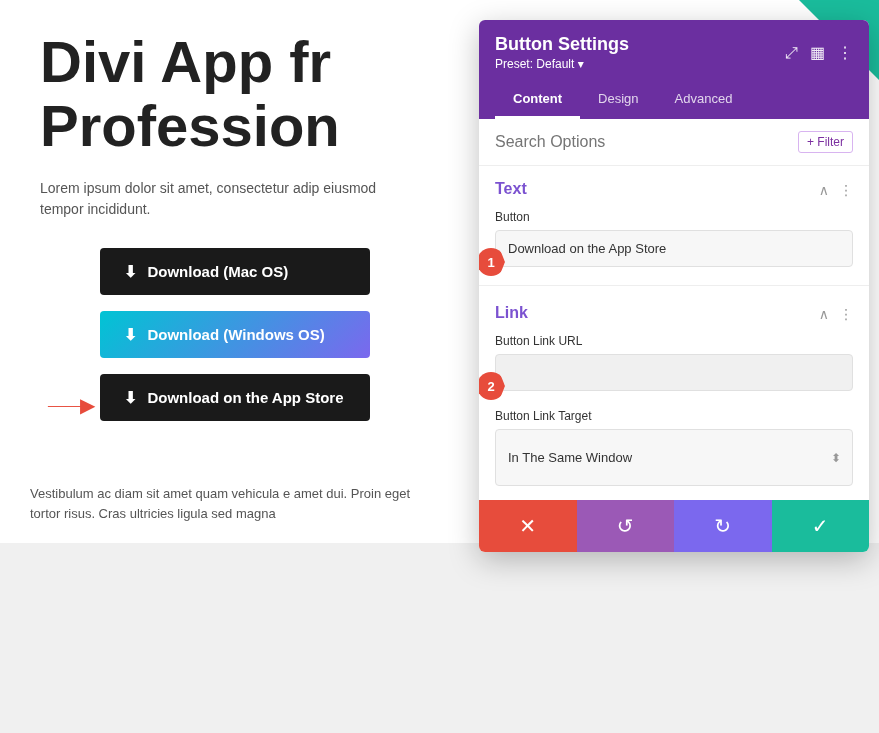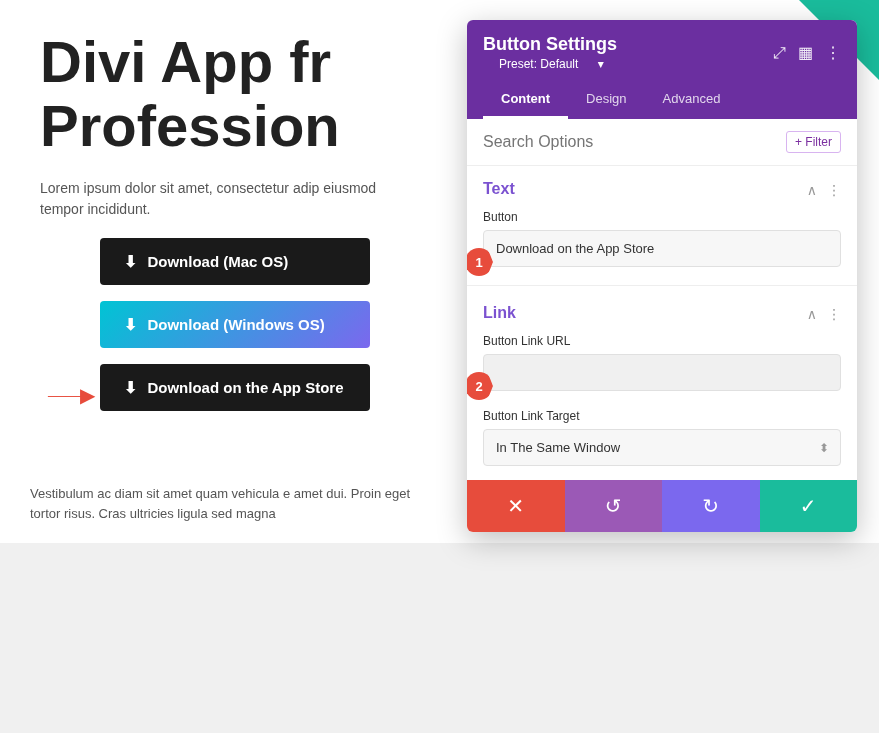--- a/index.html
+++ b/index.html
@@ -33,21 +33,21 @@
       font-weight: 900;
       color: #222;
       line-height: 1.1;
       margin-bottom: 20px;
     }
 
     .page-desc {
       font-family: Arial, sans-serif;
       font-size: 14px;
       color: #555;
-      margin-bottom: 18px;
+      margin-bottom: 28px;
       line-height: 1.5;
     }
 
     .btn-download {
       display: flex;
       align-items: center;
       gap: 10px;
       padding: 14px 24px;
       border: none;
       border-radius: 4px;
@@ -96,21 +96,21 @@
       width: 80px;
       height: 80px;
       background: #1abc9c;
       clip-path: polygon(100% 0, 0 0, 100% 100%);
     }
 
     
     .panel {
       position: absolute;
       top: 20px;
-      right: 22px;
+      right: 10px;
       width: 390px;
       background: #fff;
       border-radius: 6px;
       box-shadow: 0 8px 30px rgba(0,0,0,0.25);
       overflow: hidden;
       font-family: Arial, sans-serif;
     }
 
     .panel-header {
       background: #6b2fa0;
@@ -131,21 +131,20 @@
     }
 
     .panel-preset {
       font-size: 12px;
       color: rgba(255,255,255,0.8);
       margin-top: 2px;
     }
 
     .panel-preset span {
       color: #fff;
-      margin-left: 16px;
     }
 
     .panel-icons {
       display: flex;
       gap: 12px;
       align-items: center;
     }
 
     .panel-icon-btn {
       color: rgba(255,255,255,0.9);
@@ -254,21 +253,21 @@
     }
 
     .section-divider {
       height: 1px;
       background: #eee;
       margin: 4px 0;
     }
 
     .select-field {
       width: 100%;
-      padding: 10px 12px;
+      padding: 20px 12px;
       border: 1px solid #e0e0e0;
       border-radius: 4px;
       font-size: 13px;
       color: #333;
       background: #f7f7f7;
       outline: none;
       appearance: none;
       cursor: pointer;
     }
 

